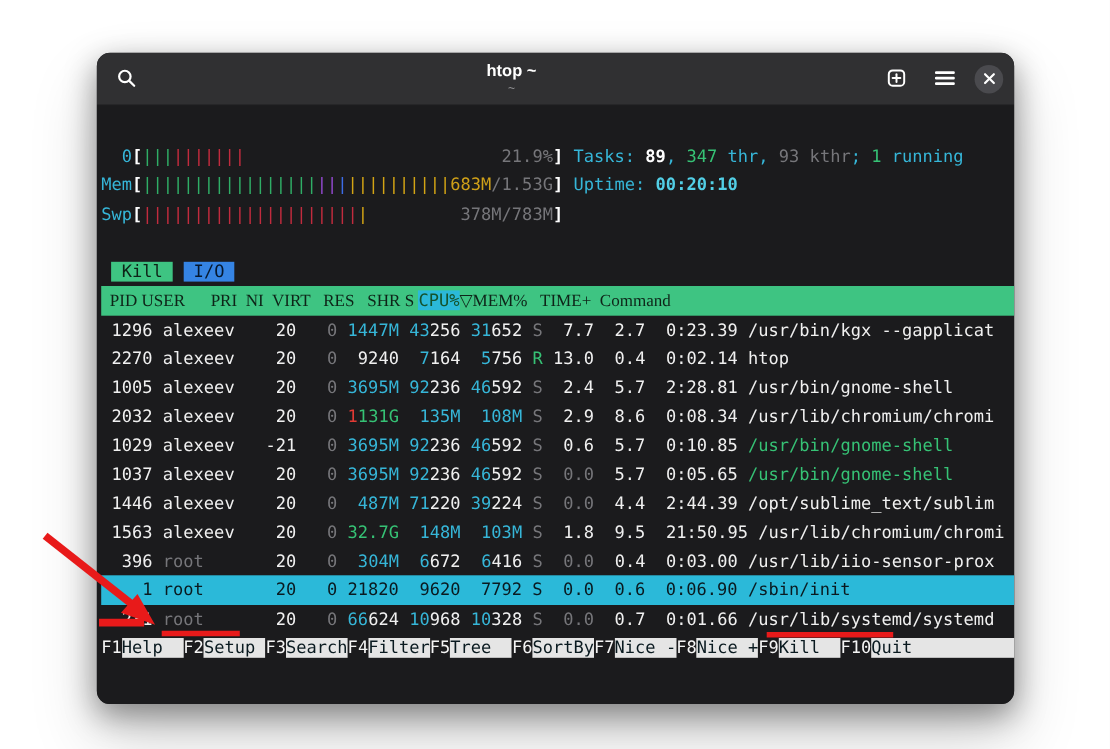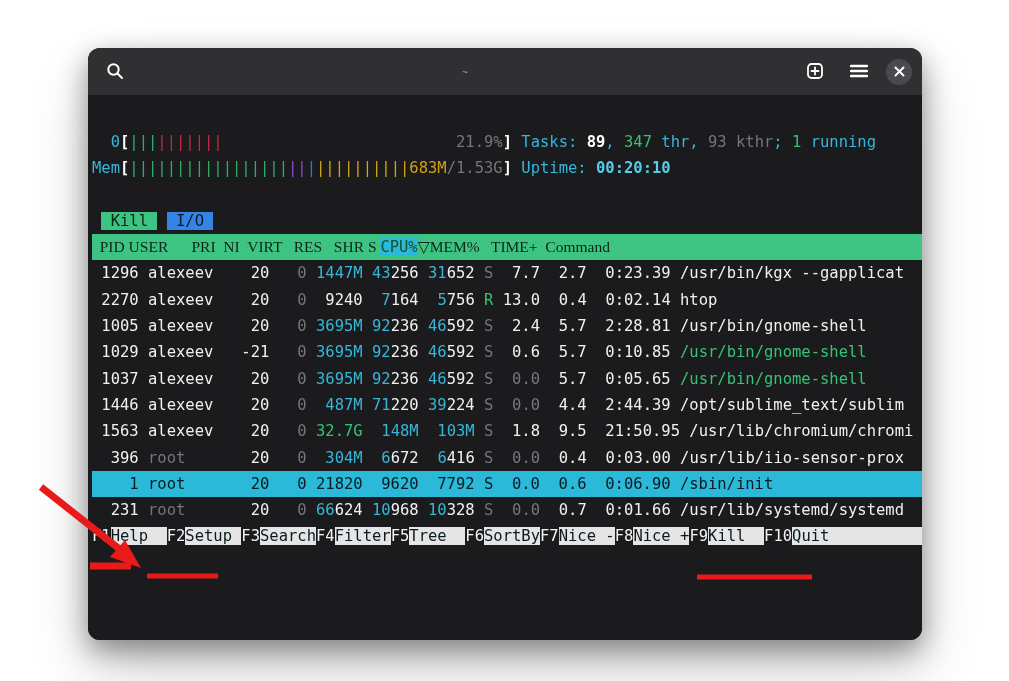--- a/index.html
+++ b/index.html
@@ -50,20 +50,21 @@
   <div class="titlebar">
     <button class="tb-btn">
       <span>
         <svg width="18" height="18" viewBox="0 0 18 18">
             <circle cx="7.5" cy="7.5" r="5.2" fill="none" stroke="#ffffff" stroke-width="2"></circle>
             <line x1="11.5" y1="11.5" x2="16" y2="16" stroke="#ffffff" stroke-width="2" stroke-linecap="round"></line>
           </svg>
       </span>
     </button>
     <div class="titles">
+      <div class="t-main">htop ~</div>
       <div class="t-sub">~</div>
     </div>
     <div class="right-box">
       <button class="tb-btn">
         <span>
           <svg width="20" height="20" viewBox="0 0 20 20">
               <rect x="3" y="3" width="14" height="14" rx="3.5" fill="none" stroke="#ffffff" stroke-width="1.8"></rect>
               <line x1="10" y1="6.5" x2="10" y2="13.5" stroke="#ffffff" stroke-width="1.8" stroke-linecap="round"></line>
               <line x1="6.5" y1="10" x2="13.5" y2="10" stroke="#ffffff" stroke-width="1.8" stroke-linecap="round"></line>
             </svg>
@@ -84,26 +85,28 @@
               <line x1="1.5" y1="1.5" x2="9.5" y2="9.5" stroke="#ffffff" stroke-width="2" stroke-linecap="round"></line>
               <line x1="9.5" y1="1.5" x2="1.5" y2="9.5" stroke="#ffffff" stroke-width="2" stroke-linecap="round"></line>
             </svg>
         </span>
       </button>
     </div>
   </div>
   <div class="terminal">
       <div class="tl"><span>  </span><span class="c">0</span><span class="bw">[</span><span class="mg">|||</span><span class="mr">|||||||</span><span>                         </span><span class="g">21.9%</span><span class="bw">]</span><span> </span><span class="c">Tasks: </span><span class="bw">89</span><span class="c">, </span><span class="grn">347</span><span class="c"> thr, </span><span class="g">93 kthr</span><span class="c">; </span><span class="grn">1</span><span class="c"> running</span></div>
       <div class="tl"><span class="c">Mem</span><span class="bw">[</span><span class="mg">|||||||||||||||||</span><span class="mv">||</span><span class="mb">|</span><span class="my">||||||||||</span><span class="y">683M</span><span class="g">/1.53G</span><span class="bw">]</span><span> </span><span class="c">Uptime: </span><span class="cb">00:20:10</span></div>
+      <div class="tl"><span class="c">Swp</span><span class="bw">[</span><span class="mr">|||||||||||||||||||||</span><span class="my">|</span><span>         </span><span class="g">378M/783M</span><span class="bw">]</span></div>
       <div class="tl"><span> </span></div>
       <div class="tl"><span> </span><span class="tabact"> Kill </span><span> </span><span class="tabio"> I/O </span></div>
       <div class="tl hl"><span class="hd">  PID</span><span class="hd"> </span><span class="hd">USER</span><span class="hd">      </span><span class="hd">PRI</span><span class="hd">  </span><span class="hd">NI</span><span class="hd">  </span><span class="hd">VIRT</span><span class="hd">   </span><span class="hd">RES</span><span class="hd">   </span><span class="hd">SHR</span><span class="hd"> </span><span class="hd">S</span><span class="hd"> </span><span class="hdsel">CPU%</span><span class="hd">▽</span><span class="hd">MEM%</span><span class="hd">   </span><span class="hd">TIME+</span><span class="hd">  </span><span class="hd">Command</span></div>
       <div class="tl"><span> 1296 alexeev    20 </span><span class="g">  0</span><span> </span><span class="c">1447M</span><span> </span><span class="c">43</span><span>256</span><span> </span><span class="c">31</span><span>652</span><span> </span><span class="g">S</span><span>  7.7  2.7  0:23.39 /usr/bin/kgx --gapplicat</span></div>
       <div class="tl"><span> 2270 alexeev    20 </span><span class="g">  0</span><span> </span><span> 9240</span><span> </span><span> </span><span class="c">7</span><span>164</span><span> </span><span> </span><span class="c">5</span><span>756</span><span> </span><span class="grn">R</span><span> 13.0  0.4  0:02.14 htop</span></div>
       <div class="tl"><span> 1005 alexeev    20 </span><span class="g">  0</span><span> </span><span class="c">3695M</span><span> </span><span class="c">92</span><span>236</span><span> </span><span class="c">46</span><span>592</span><span> </span><span class="g">S</span><span>  2.4  5.7  2:28.81 /usr/bin/gnome-shell</span></div>
+      <div class="tl"><span> 2032 alexeev    20 </span><span class="g">  0</span><span> </span><span class="r">1</span><span class="grn">131G</span><span> </span><span class="c"> 135M</span><span> </span><span class="c"> 108M</span><span> </span><span class="g">S</span><span>  2.9  8.6  0:08.34 /usr/lib/chromium/chromi</span></div>
       <div class="tl"><span> 1029 alexeev   -21 </span><span class="g">  0</span><span> </span><span class="c">3695M</span><span> </span><span class="c">92</span><span>236</span><span> </span><span class="c">46</span><span>592</span><span> </span><span class="g">S</span><span>  0.6  5.7  0:10.85 </span><span class="grn">/usr/bin/gnome-shell</span></div>
       <div class="tl"><span> 1037 alexeev    20 </span><span class="g">  0</span><span> </span><span class="c">3695M</span><span> </span><span class="c">92</span><span>236</span><span> </span><span class="c">46</span><span>592</span><span> </span><span class="g">S</span><span>  </span><span class="g">0.0</span><span>  5.7  0:05.65 </span><span class="grn">/usr/bin/gnome-shell</span></div>
       <div class="tl"><span> 1446 alexeev    20 </span><span class="g">  0</span><span> </span><span class="c"> 487M</span><span> </span><span class="c">71</span><span>220</span><span> </span><span class="c">39</span><span>224</span><span> </span><span class="g">S</span><span>  </span><span class="g">0.0</span><span>  4.4  2:44.39 /opt/sublime_text/sublim</span></div>
       <div class="tl"><span> 1563 alexeev    20 </span><span class="g">  0</span><span> </span><span class="grn">32.7G</span><span> </span><span class="c"> 148M</span><span> </span><span class="c"> 103M</span><span> </span><span class="g">S</span><span>  1.8  9.5  21:50.95 /usr/lib/chromium/chromi</span></div>
       <div class="tl"><span>  396 </span><span class="g">root</span><span>       20 </span><span class="g">  0</span><span> </span><span class="c"> 304M</span><span> </span><span> </span><span class="c">6</span><span>672</span><span> </span><span> </span><span class="c">6</span><span>416</span><span> </span><span class="g">S</span><span>  </span><span class="g">0.0</span><span>  0.4  0:03.00 /usr/lib/iio-sensor-prox</span></div>
       <div class="tl sel-line"><span class="sel">    1 root       20   0 21820  9620  7792 S  0.0  0.6  0:06.90 /sbin/init</span></div>
       <div class="tl"><span>  231 </span><span class="g">root</span><span>       20 </span><span class="g">  0</span><span> </span><span class="c">66</span><span>624</span><span> </span><span class="c">10</span><span>968</span><span> </span><span class="c">10</span><span>328</span><span> </span><span class="g">S</span><span>  </span><span class="g">0.0</span><span>  0.7  0:01.66 /usr/lib/systemd/systemd</span></div>
       <div class="tl"><span class="key">F1</span><span class="bgc">Help  </span><span class="key">F2</span><span class="bgc">Setup </span><span class="key">F3</span><span class="bgc">Search</span><span class="key">F4</span><span class="bgc">Filter</span><span class="key">F5</span><span class="bgc">Tree  </span><span class="key">F6</span><span class="bgc">SortBy</span><span class="key">F7</span><span class="bgc">Nice -</span><span class="key">F8</span><span class="bgc">Nice +</span><span class="key">F9</span><span class="bgc">Kill  </span><span class="key">F10</span><span class="bgc">Quit          </span></div>
     </div>
 </div>

